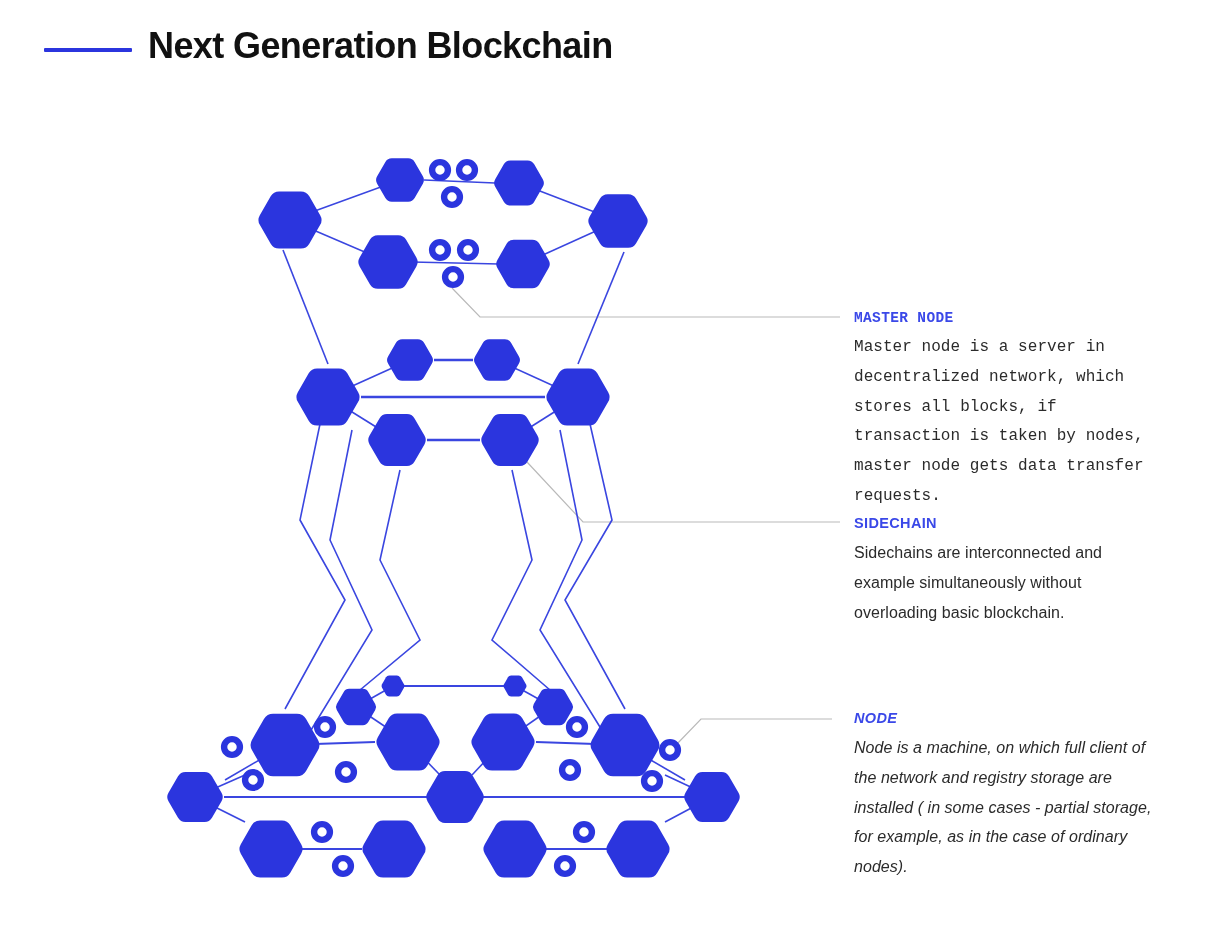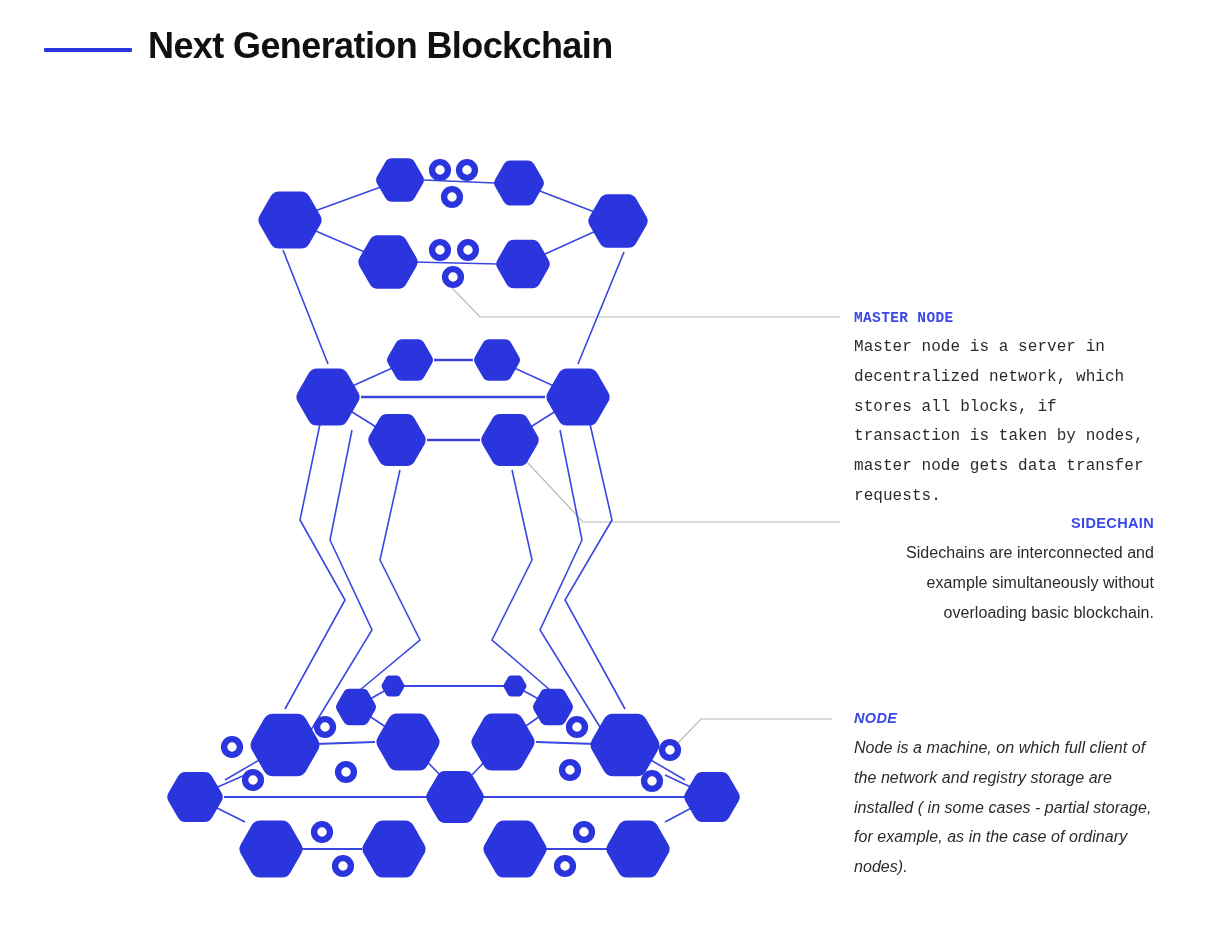--- a/index.html
+++ b/index.html
@@ -30,21 +30,21 @@
   .callout{position:absolute;width:320px;}
   .callout-title{
     font-size:14.5px;font-weight:bold;color:#3a48e8;
     letter-spacing:0.35px;margin:0 0 7px 0;
   }
   .callout-body{
     font-size:16px;color:#2b2b2b;line-height:1.86;margin:0;
     letter-spacing:0.05px;
   }
   #callout-master{left:854px;top:310px;width:312px;font-family:Liberation Mono, monospace;}
-  #callout-sidechain{left:854px;top:515px;width:300px;text-align:right;}
+  #callout-sidechain{left:854px;top:515px;width:300px;}
   #callout-node{left:854px;top:710px;width:312px;font-style:italic;}
 </style>
 </head>
 <body>
 
 <div id="page">
 
   <div class="header">
     <div class="title-rule"></div>
     <div class="page-title">Next Generation Blockchain</div>

